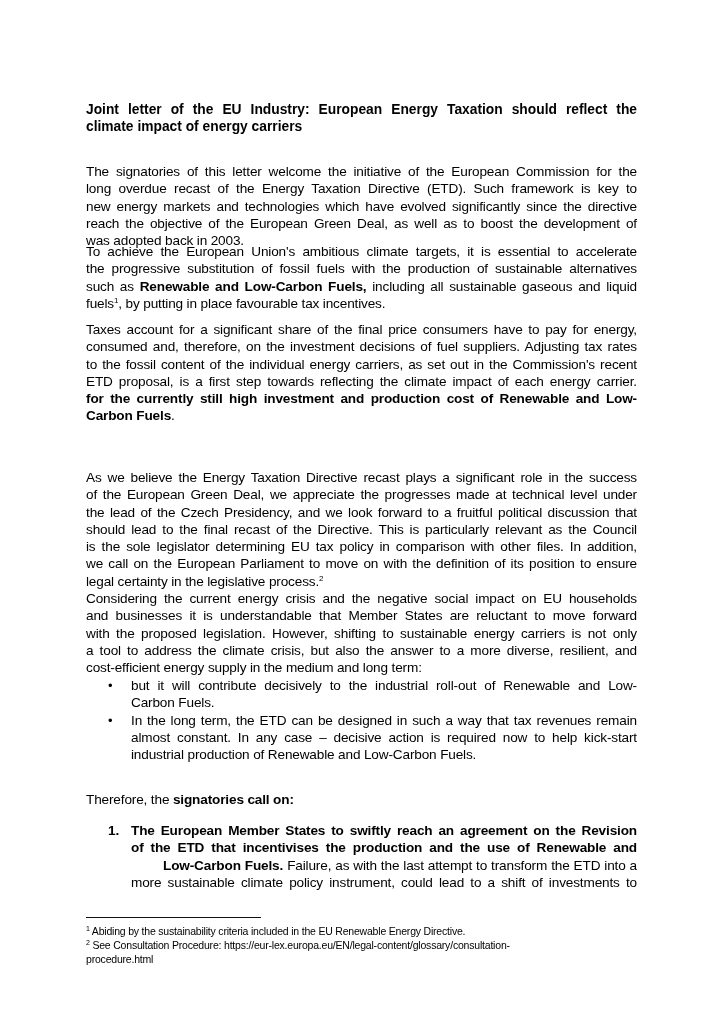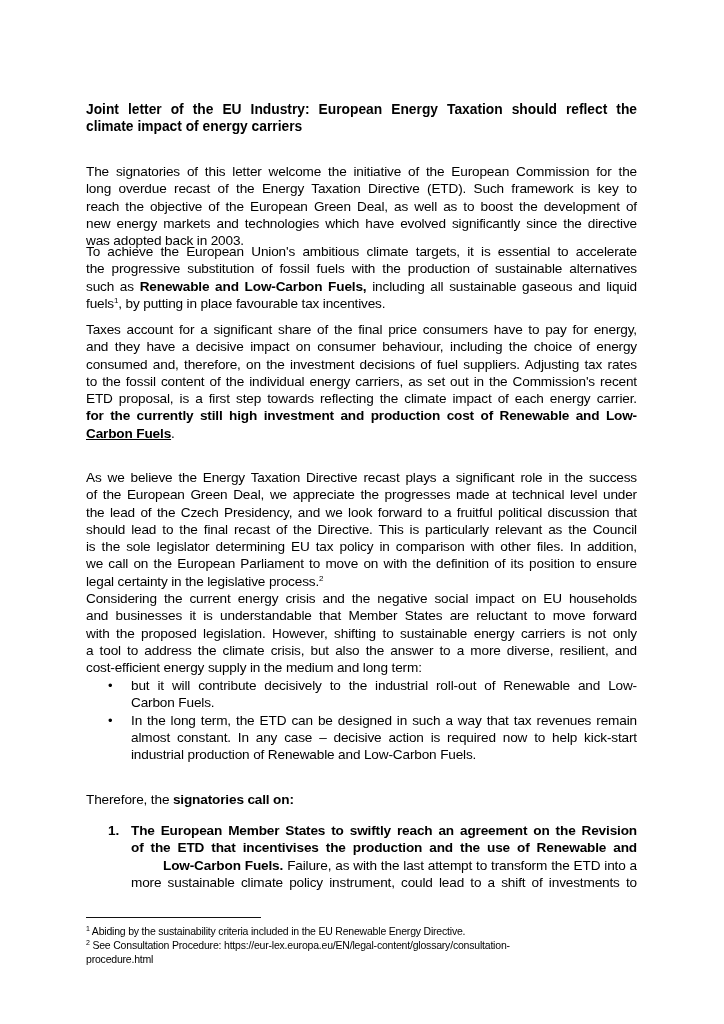--- a/index.html
+++ b/index.html
@@ -36,40 +36,39 @@
 <div class="page">
 
   <div class="col title" style="top:88px;">
     <span class="line">Joint letter of the EU Industry: European Energy Taxation should reflect the</span>
     <span class="line last">climate impact of energy carriers</span>
   </div>
 
   <div class="col" style="top:133px;margin-top:16px;">
     <span class="line">The signatories of this letter welcome the initiative of the European Commission for the</span>
     <span class="line">long overdue recast of the Energy Taxation Directive (ETD). Such framework is key to</span>
+    <span class="line">new energy markets and technologies which have evolved significantly since the directive</span>
     <span class="line">reach the objective of the European Green Deal, as well as to boost the development of</span>
-    <span class="line">new energy markets and technologies which have evolved significantly since the directive</span>
     <span class="line last">was adopted back in 2003.</span>
   </div>
 
   <div class="col" style="top:229px;">
     <span class="line">To achieve the European Union's ambitious climate targets, it is essential to accelerate</span>
     <span class="line">the progressive substitution of fossil fuels with the production of sustainable alternatives</span>
     <span class="line"><span style="white-space: pre;">such as </span><b style="white-space: pre;">Renewable and Low-Carbon Fuels,</b><span style="white-space: pre;"> including all sustainable gaseous and liquid</span></span>
     <span class="line last"><span style="white-space: pre;">fuels</span><sup>1</sup><span style="white-space: pre;">, by putting in place favourable tax incentives.</span></span>
   </div>
 
   <div class="col" style="top:307px;">
     <span class="line">Taxes account for a significant share of the final price consumers have to pay for energy,</span>
-    <span class="line">and they have a decisive impact on consumer behaviour, including the choice of energy</span>
     <span class="line">consumed and, therefore, on the investment decisions of fuel suppliers. Adjusting tax rates</span>
     <span class="line">to the fossil content of the individual energy carriers, as set out in the Commission's recent</span>
     <span class="line">ETD proposal, is a first step towards reflecting the climate impact of each energy carrier.</span>
     <span class="line"><b style="white-space: pre;">for the currently still high investment and production cost of Renewable and Low-</b></span>
-    <span class="line last"><b style="white-space: pre; text-decoration: underline;">Carbon Fuels</b><span style="white-space: pre;">.</span></span>
+    <span class="line last"><b style="white-space: pre;">Carbon Fuels</b><span style="white-space: pre;">.</span></span>
   </div>
 
   <div class="col" style="top:455px;">
     <span class="line">As we believe the Energy Taxation Directive recast plays a significant role in the success</span>
     <span class="line">of the European Green Deal, we appreciate the progresses made at technical level under</span>
     <span class="line">the lead of the Czech Presidency, and we look forward to a fruitful political discussion that</span>
     <span class="line">should lead to the final recast of the Directive. This is particularly relevant as the Council</span>
     <span class="line">is the sole legislator determining EU tax policy in comparison with other files. In addition,</span>
     <span class="line">we call on the European Parliament to move on with the definition of its position to ensure</span>
     <span class="line last"><span style="white-space: pre;">legal certainty in the legislative process.</span><sup>2</sup></span>

